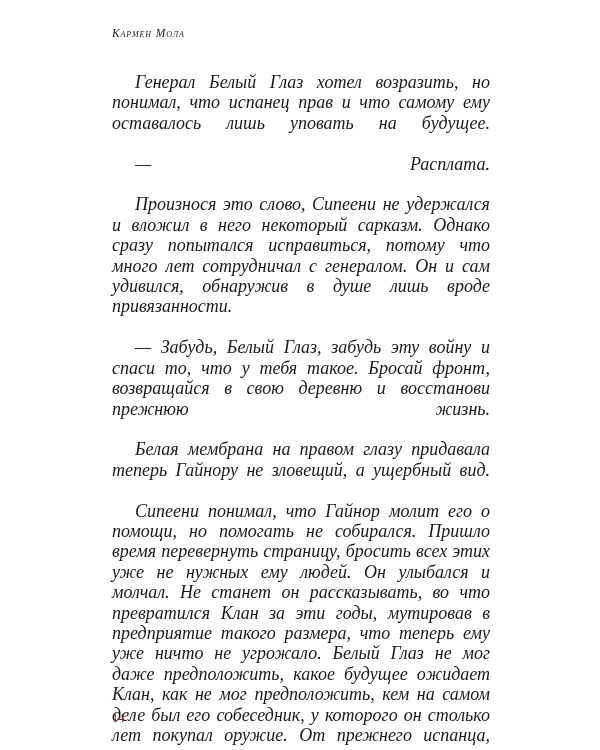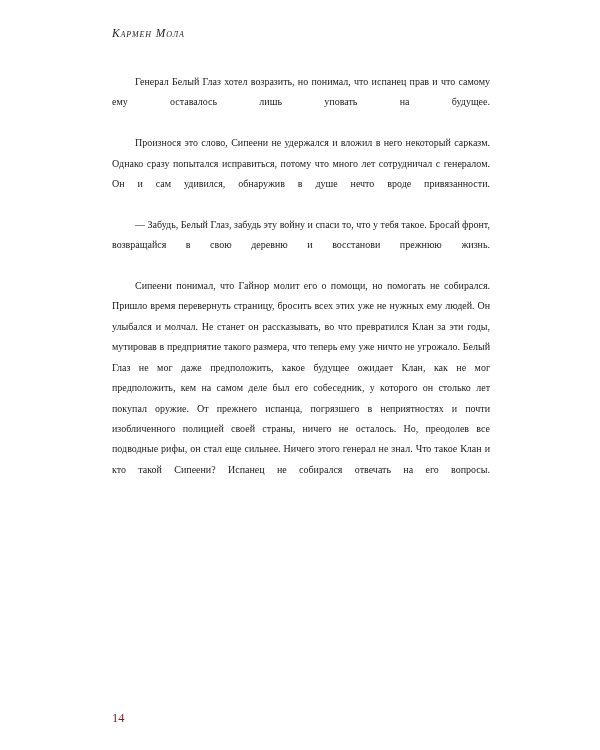--- a/index.html
+++ b/index.html
@@ -44,21 +44,22 @@
   
   .textblock {
     position: absolute;
     left: 112px;
     top: 72px;
     width: 378px;
   }
 
   .para {
     margin: 0;
-    font-size: 10px;
+    font-style: italic;
+    font-size: 18px;
     line-height: 20.4px;
     text-align: justify;
     text-justify: inter-word;
     text-indent: 23px;
     hyphens: manual;
     -webkit-hyphens: manual;
     color: #1a1a1a;
   }
 
   .para.dialogue {
@@ -85,20 +86,22 @@
 </style>
 </head>
 <body>
 
 <div class="page">
 
   <div class="running-head">Кармен Мола</div>
 
   <div class="textblock">
       <p class="para">Генерал Белый Глаз хотел возразить, но понимал, что испанец прав и что самому ему оставалось лишь уповать на будущее.</p>
-      <p class="para">Произнося это слово, Сипеени не удержался и вложил в него некоторый сарказм. Однако сразу попытался исправиться, потому что много лет сотрудничал с генералом. Он и сам удивился, обнаружив в душе нечто вроде привязанности.</p>
+      <p class="para dialogue">— Расплата.</p>
+      <p class="para">Произнося это слово, Сипеени не удержался и вложил в него некоторый сарказм. Однако сразу попытался исправиться, потому что много лет сотрудничал с генералом. Он и сам удивился, обнаружив в душе лишь вроде привязанности.</p>
       <p class="para dialogue">— Забудь, Белый Глаз, забудь эту войну и спаси то, что у тебя такое. Бросай фронт, возвращайся в свою деревню и восстанови прежнюю жизнь.</p>
+      <p class="para">Белая мембрана на правом глазу придавала теперь Гайнору не зловещий, а ущербный вид.</p>
       <p class="para">Сипеени понимал, что Гайнор молит его о помощи, но помогать не собирался. Пришло время перевернуть страницу, бросить всех этих уже не нужных ему людей. Он улыбался и молчал. Не станет он рассказывать, во что превратился Клан за эти годы, мутировав в предприятие такого размера, что теперь ему уже ничто не угрожало. Белый Глаз не мог даже предположить, какое будущее ожидает Клан, как не мог предположить, кем на самом деле был его собеседник, у которого он столько лет покупал оружие. От прежнего испанца, погрязшего в неприятностях и почти изобличенного полицией своей страны, ничего не осталось. Но, преодолев все подводные рифы, он стал еще сильнее. Ничего этого генерал не знал. Что такое Клан и кто такой Сипеени? Испанец не собирался отвечать на его вопросы.</p>
     </div>
 
   <div class="folio">14</div>
 
 </div>
 
 </body></html>

